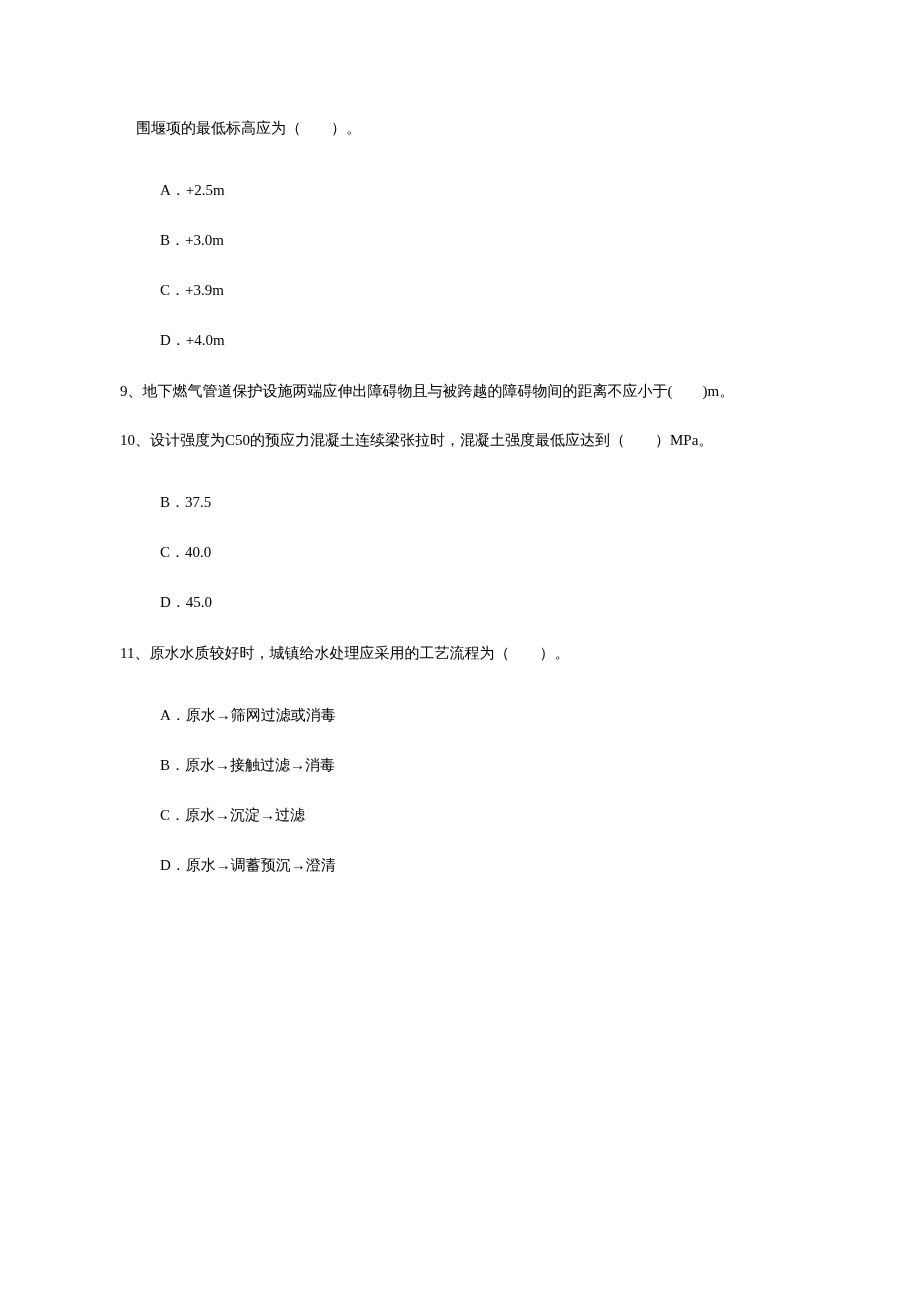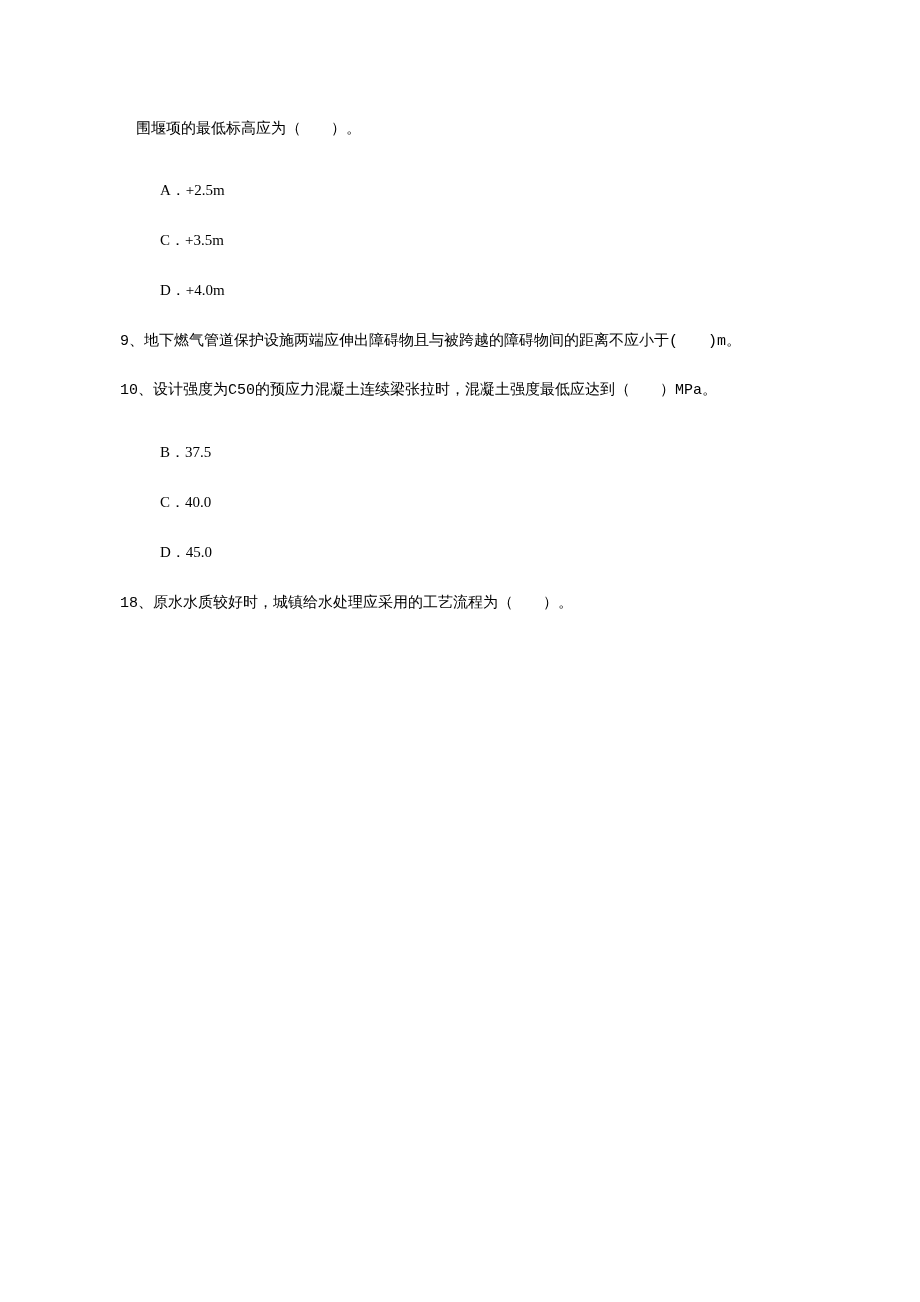--- a/index.html
+++ b/index.html
@@ -25,40 +25,46 @@
     margin-bottom: 16px;
     margin-top: 36px;
   }
   .option {
     margin: 0 0 26px 0;
     line-height: 1.6;
   }
   .question {
     margin: 6px 0 22px 0;
     line-height: 1.8;
-    font-family: Liberation Mono, monospace;
   }
 </style>
 </head>
 <body>
 
 <div class="page">
 
   <p class="q-continuation">围堰项的最低标高应为（　　）。</p>
   <div class="option-group">
     <p class="option">A．+2.5m</p>
-    <p class="option">C．+3.5m</p>
+    <p class="option">B．+3.0m</p>
+    <p class="option">C．+3.9m</p>
     <p class="option">D．+4.0m</p>
   </div>
 
   <p class="question">9、地下燃气管道保护设施两端应伸出障碍物且与被跨越的障碍物间的距离不应小于(　　)m。</p>
 
   <p class="question">10、设计强度为C50的预应力混凝土连续梁张拉时，混凝土强度最低应达到（　　）MPa。</p>
   <div class="option-group">
     <p class="option">B．37.5</p>
     <p class="option">C．40.0</p>
     <p class="option">D．45.0</p>
   </div>
 
-  <p class="question">18、原水水质较好时，城镇给水处理应采用的工艺流程为（　　）。</p>
+  <p class="question">11、原水水质较好时，城镇给水处理应采用的工艺流程为（　　）。</p>
+  <div class="option-group">
+    <p class="option">A．原水→筛网过滤或消毒</p>
+    <p class="option">B．原水→接触过滤→消毒</p>
+    <p class="option">C．原水→沉淀→过滤</p>
+    <p class="option">D．原水→调蓄预沉→澄清</p>
+  </div>
 
 
 </div>
 
 </body></html>

